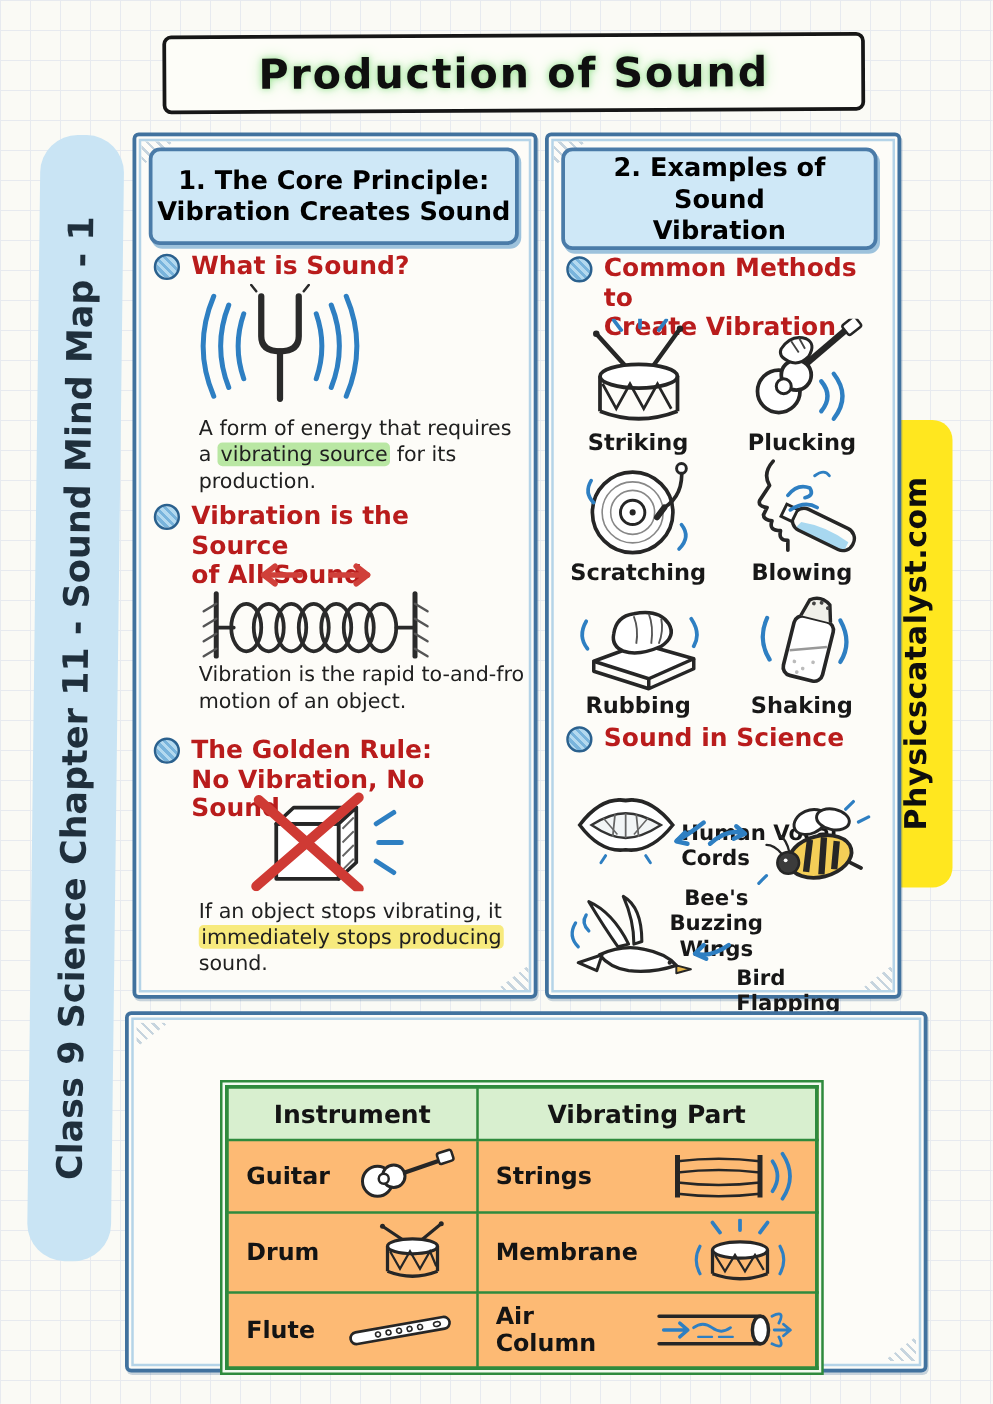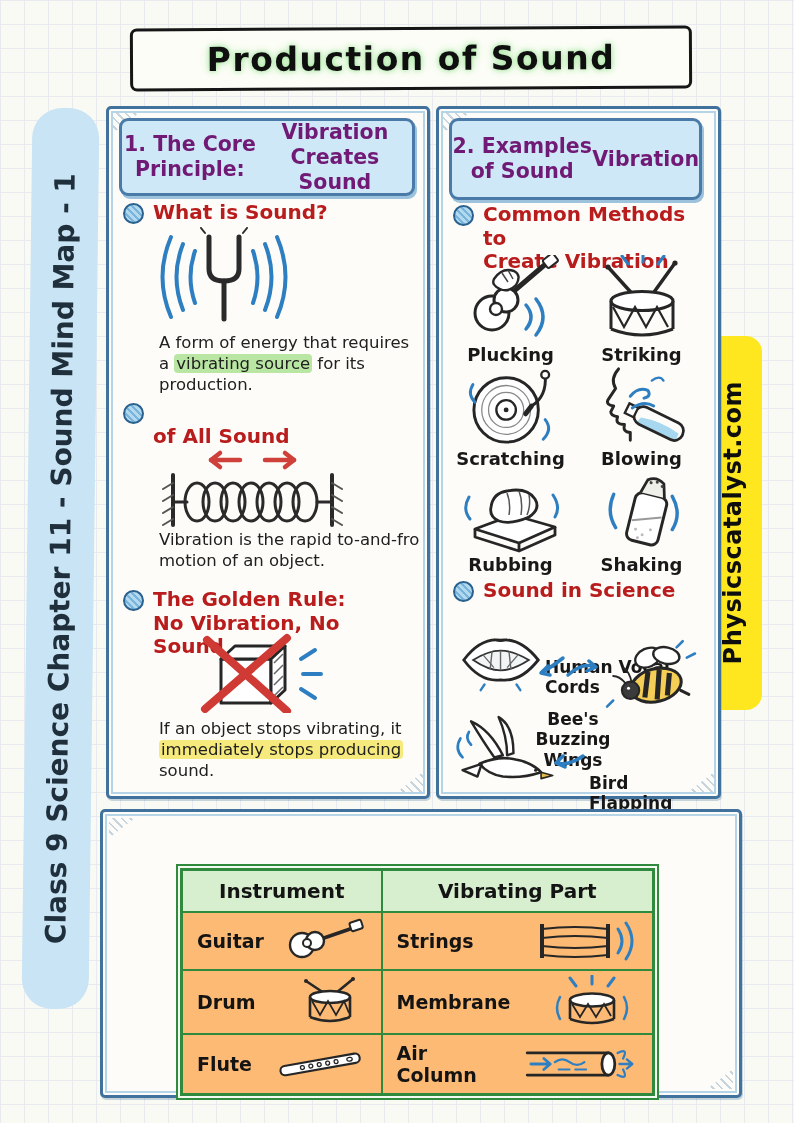--- a/index.html
+++ b/index.html
@@ -28,23 +28,23 @@
   .vtext{writing-mode:vertical-rl;transform:rotate(180deg);white-space:nowrap;font-weight:bold;}
   #left-ribbon .vtext{font-size:28px;color:#1f2f3c;}
   #right-ribbon .vtext{font-size:24px;color:#0e0e0e;letter-spacing:.5px;}
   
   .panel{position:absolute;background:#fdfcf8;border:3px solid #41729e;border-radius:5px;
     box-shadow:inset 0 0 0 2px #fdfcf8,inset 0 0 0 4px #b5d4e8,1px 2px 0 rgba(70,110,150,.28);}
   #panel1{left:106px;top:106px;width:318px;height:687px;}
   #panel2{left:436px;top:106px;width:279px;height:687px;}
   #panel3{left:100px;top:809px;width:636px;height:283px;}
   .panel-head{position:absolute;background:#cfe8f7;border:3px solid #4a7ba8;border-radius:9px;
-    box-shadow:2px 3px 0 #9dc2dc;display:flex;flex-direction:row;align-items:center;
+    box-shadow:2px 3px 0 #9dc2dc;display:flex;flex-direction:column;align-items:center;
     justify-content:center;font-weight:bold;font-size:20.5px;line-height:1.22;
-    color:#701a75;text-align:center;}
+    color:#000000;text-align:center;}
   .hatch{position:absolute;width:26px;height:20px;opacity:.65;
     background:repeating-linear-gradient(45deg,transparent 0 4px,#a9bfd0 4px 6px);}
   .hatch.tl{clip-path:polygon(0 0,100% 0,0 100%);}
   .hatch.br{clip-path:polygon(100% 100%,0 100%,100% 0);}
   
   .bullet-row{position:absolute;display:flex;gap:9px;align-items:flex-start;}
   .bullet{flex:0 0 auto;width:17px;height:17px;border-radius:50%;border:2.5px solid #2b618e;
     background:repeating-linear-gradient(45deg,#79b4dc 0 2.5px,#b3d9ef 2.5px 5px);margin-top:2px;}
   .bullet-heading{font-weight:bold;font-size:20px;line-height:1.18;color:#b91c1c;}
   .para{position:absolute;font-size:16.5px;line-height:1.27;color:#202020;}
@@ -112,21 +112,21 @@
     </g>
   </svg>
 
   <div class="para" style="left:50px;top:224px;width:262px">
     <span>A form of energy that requires a </span><span class="hl-green">vibrating source</span><span> for its production.</span>
   </div>
 
   <div class="bullet-row" style="left:14px;top:292px;width:280px">
     <span class="bullet"></span>
     <span class="bullet-heading">
-      <br>
+      <span>Vibration is the Source</span><br>
       <span>of All Sound</span>
     </span>
   </div>
 
   <svg style="position:absolute;left:36px;top:338px" width="215" height="80" viewBox="0 0 215 80">
     <g fill="none" stroke="#d0403a" stroke-width="4.5" stroke-linecap="round" stroke-linejoin="round">
       <line x1="95" y1="13" x2="66" y2="13"></line>
         <path d="M75,6 66,13 75,20"></path>
       <line x1="120" y1="13" x2="149" y2="13"></line>
         <path d="M140,6 149,13 140,20"></path>
@@ -191,48 +191,48 @@
     <span class="bullet-heading">
       <span>Common Methods to</span><br>
       <span>Create Vibration</span>
     </span>
   </div>
 
   <div class="methods-grid" style="left:6px;top:142px;width:262px">
 
     <div class="method">
       <svg width="102" height="88" viewBox="0 0 102 88">
-        <line x1="54" y1="36" x2="88" y2="7" stroke="#262626" stroke-width="5" stroke-linecap="round"></line>
-        <rect x="84" y="1" width="13" height="10" rx="2" transform="rotate(-38 90 6)" fill="#fff" stroke="#262626" stroke-width="2"></rect>
-        <circle cx="32" cy="58" r="17" fill="#fff" stroke="#262626" stroke-width="3"></circle>
-        <circle cx="46" cy="45" r="12" fill="#fff" stroke="#262626" stroke-width="3"></circle>
-        <circle cx="36" cy="54" r="6" fill="#fff" stroke="#262626" stroke-width="2.4"></circle>
-        <path d="M34,24 Q42,12 54,16 Q62,20 56,30 Q48,38 40,34 Q31,30 34,24 Z" fill="#fff" stroke="#262626" stroke-width="2.4"></path>
-        <path d="M42,18 48,27 M48,15 53,24" stroke="#444" stroke-width="1.5" fill="none"></path>
-        <path d="M66,50 Q76,62 66,74" stroke="#2e7fc2" stroke-width="3.5" fill="none" stroke-linecap="round"></path>
-        <path d="M76,44 Q90,62 76,80" stroke="#2e7fc2" stroke-width="3.5" fill="none" stroke-linecap="round"></path>
-      </svg>
-      <span class="method-label">Plucking</span>
-    </div>
-
-    <div class="method">
-      <svg width="102" height="88" viewBox="0 0 102 88">
         <g stroke="#262626" stroke-width="3.5" stroke-linecap="round" fill="none">
           <line x1="17" y1="12" x2="46" y2="44"></line>
             <line x1="84" y1="8" x2="58" y2="44"></line>
         </g>
         <circle cx="17" cy="12" r="2.6" fill="#262626"></circle>
           <circle cx="84" cy="8" r="2.6" fill="#262626"></circle>
         <path d="M37,9 31,1 M52,7 52,0 M67,9 73,1" stroke="#2e7fc2" stroke-width="3" stroke-linecap="round"></path>
         <ellipse cx="51" cy="46" rx="31" ry="9.5" fill="#fff" stroke="#262626" stroke-width="3"></ellipse>
         <path d="M20,46 V74 M82,46 V74" stroke="#262626" stroke-width="3" fill="none"></path>
         <path d="M20,74 Q51,86 82,74" stroke="#262626" stroke-width="3" fill="none"></path>
         <path d="M22,52 L33,72 L44,52 L55,72 L66,52 L77,72" stroke="#262626" stroke-width="2.2" fill="none"></path>
       </svg>
       <span class="method-label">Striking</span>
+    </div>
+
+    <div class="method">
+      <svg width="102" height="88" viewBox="0 0 102 88">
+        <line x1="54" y1="36" x2="88" y2="7" stroke="#262626" stroke-width="5" stroke-linecap="round"></line>
+        <rect x="84" y="1" width="13" height="10" rx="2" transform="rotate(-38 90 6)" fill="#fff" stroke="#262626" stroke-width="2"></rect>
+        <circle cx="32" cy="58" r="17" fill="#fff" stroke="#262626" stroke-width="3"></circle>
+        <circle cx="46" cy="45" r="12" fill="#fff" stroke="#262626" stroke-width="3"></circle>
+        <circle cx="36" cy="54" r="6" fill="#fff" stroke="#262626" stroke-width="2.4"></circle>
+        <path d="M34,24 Q42,12 54,16 Q62,20 56,30 Q48,38 40,34 Q31,30 34,24 Z" fill="#fff" stroke="#262626" stroke-width="2.4"></path>
+        <path d="M42,18 48,27 M48,15 53,24" stroke="#444" stroke-width="1.5" fill="none"></path>
+        <path d="M66,50 Q76,62 66,74" stroke="#2e7fc2" stroke-width="3.5" fill="none" stroke-linecap="round"></path>
+        <path d="M76,44 Q90,62 76,80" stroke="#2e7fc2" stroke-width="3.5" fill="none" stroke-linecap="round"></path>
+      </svg>
+      <span class="method-label">Plucking</span>
     </div>
 
     <div class="method">
       <svg width="98" height="84" viewBox="0 0 98 84">
         <circle cx="44" cy="46" r="33" fill="#fff" stroke="#262626" stroke-width="3"></circle>
         <circle cx="44" cy="46" r="25" fill="none" stroke="#888" stroke-width="1.3"></circle>
         <circle cx="44" cy="46" r="18" fill="none" stroke="#888" stroke-width="1.3"></circle>
         <circle cx="44" cy="46" r="10" fill="#fff" stroke="#262626" stroke-width="2.4"></circle>
         <circle cx="44" cy="46" r="2.5" fill="#262626"></circle>
         <path d="M84,10 Q86,32 70,42" fill="none" stroke="#262626" stroke-width="3"></path>

